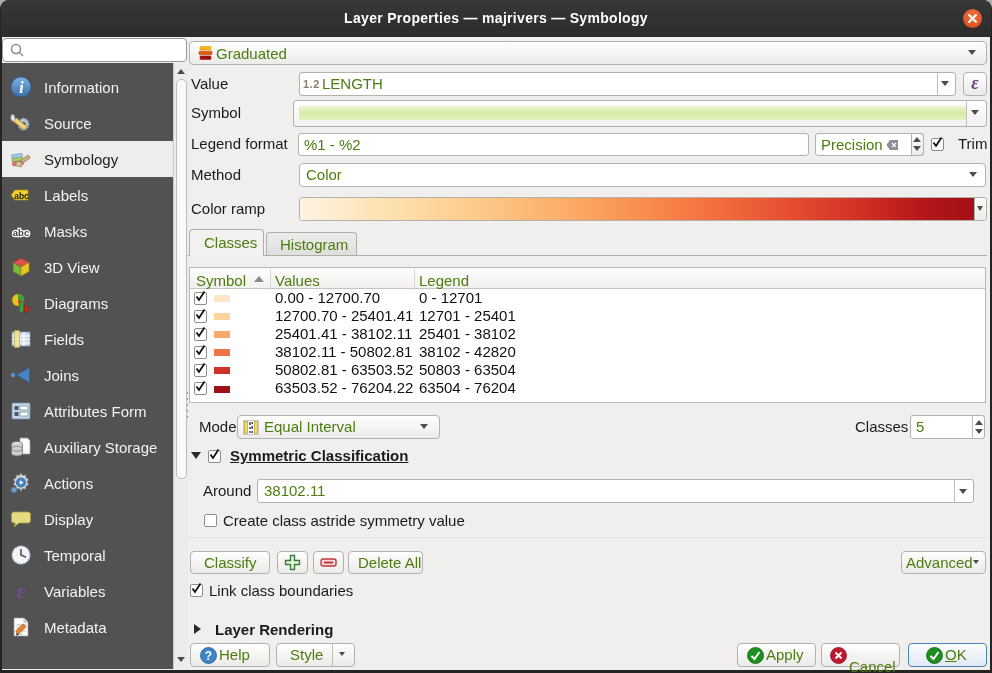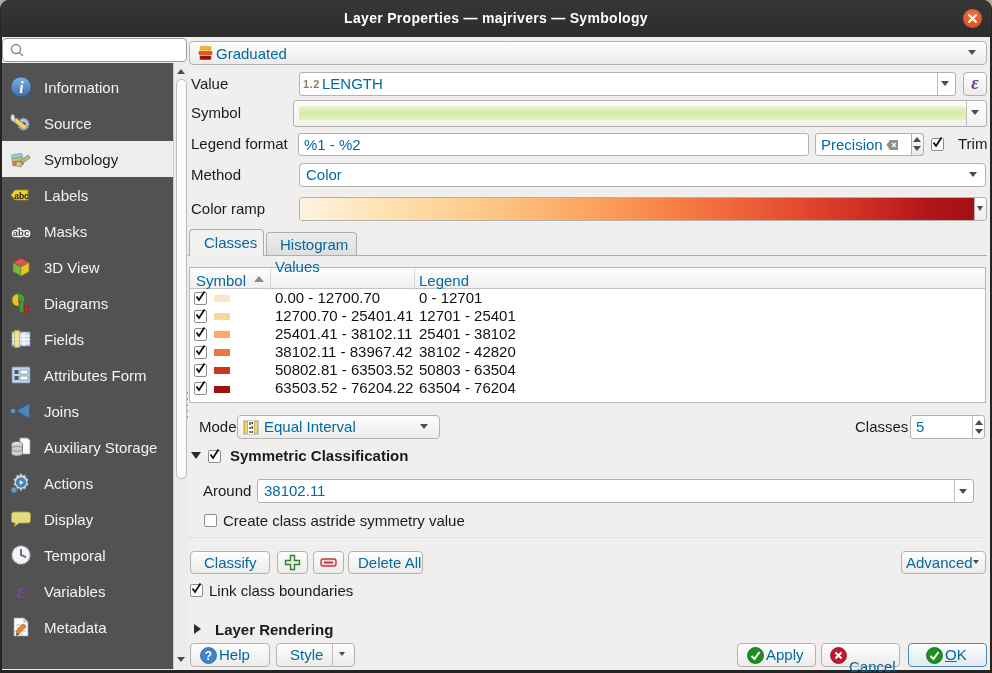--- a/index.html
+++ b/index.html
@@ -21,21 +21,21 @@
 
 #main { position:absolute; left:186px; top:0px; width:802px; height:633px; background:#f0efee; }
 .lbl { position:absolute; font-size:15px; color:#1b1b1b; white-space:nowrap; }
 .blbl { position:absolute; font-size:15px; font-weight:bold; color:#1b1b1b; white-space:nowrap; }
 .btn { position:absolute; background:linear-gradient(#fefefe,#f6f6f5 40%,#ecebe9); border:1px solid #b4b2af; border-radius:4px; }
 .inp { position:absolute; background:#fff; border:1px solid #b4b2af; border-radius:3px; }
 .darr { position:absolute; width:0; height:0; border-left:4.5px solid transparent; border-right:4.5px solid transparent; border-top:5.5px solid #4c4c4c; }
 .uarr { position:absolute; width:0; height:0; border-left:4.5px solid transparent; border-right:4.5px solid transparent; border-bottom:5.5px solid #4c4c4c; }
 .cb { position:absolute; width:13px; height:13px; background:#fff; border:1px solid #8e8e8e; border-radius:2px; }
 .sep { position:absolute; width:1px; background:#c0beba; }
-.txt15 { font-size:15px; color:#0369a1; white-space:nowrap; position:absolute; }
+.txt15 { font-size:15px; color:#4d7c0f; white-space:nowrap; position:absolute; }
 .trow { position:absolute; left:2px; width:795px; height:18.1px; }
 .tcb { position:absolute; left:4px; top:2px; width:13px; height:13px; background:#fff; border:1px solid #8e8e8e; border-radius:2px; }
 .tck { position:absolute; left:4px; top:0px; }
 .tsw { position:absolute; left:24px; top:5.5px; width:16px; height:7px; }
 .tv { position:absolute; left:85px; top:-1px; font-size:15px; line-height:18px; color:#111; }
 .tl { position:absolute; left:229px; top:-1px; font-size:15px; line-height:18px; color:#111; }
 </style>
 </head>
 <body>
 <div id="win">
@@ -101,30 +101,30 @@
             <path d="M8 8 L13.7 9.8 A6 6 0 0 1 9 13.9 Z" fill="#c62828"></path>
             <rect x="9.5" y="10" width="4" height="10" fill="#3f9e3f" stroke="#2a6e2a" stroke-width="0.5"></rect>
             <rect x="14.5" y="14" width="4" height="6" fill="#c62828" stroke="#8e1a1a" stroke-width="0.5"></rect>
           </svg>Diagrams</div>
       <div class="sitem"><svg class="sic" viewBox="0 0 22 22">
             <rect x="2" y="4" width="18" height="14" fill="#cfdded" stroke="#7490ac" stroke-width="0.8"></rect>
             <path d="M2 8 H20 M2 11.5 H20 M2 15 H20 M8 4 V18 M14 4 V18" stroke="#fff" stroke-width="1.2"></path>
             <rect x="4.5" y="2.5" width="5" height="17" fill="#f2e394" stroke="#b8a33c" stroke-width="0.7" opacity="0.92"></rect>
           </svg>Fields</div>
       <div class="sitem"><svg class="sic" viewBox="0 0 22 22">
+            <circle cx="3" cy="11" r="2.2" fill="#5a94cc"></circle>
+            <path d="M19.5 3.5 V18.5 L6.5 11 Z" fill="#4886c0" stroke="#2e608e" stroke-width="0.8"></path>
+          </svg>Joins</div>
+      <div class="sitem"><svg class="sic" viewBox="0 0 22 22">
             <rect x="2" y="3" width="18" height="16" rx="1" fill="#c3d6ea" stroke="#6d8eb0" stroke-width="0.8"></rect>
             <rect x="4.5" y="6" width="4" height="4" fill="#4a5a6a"></rect>
             <rect x="10" y="6" width="8" height="4" fill="#fff" stroke="#8aa"></rect>
             <rect x="4.5" y="12" width="4" height="4" fill="#4a5a6a"></rect>
             <rect x="10" y="12" width="8" height="4" fill="#fff" stroke="#8aa"></rect>
           </svg>Attributes Form</div>
-      <div class="sitem"><svg class="sic" viewBox="0 0 22 22">
-            <circle cx="3" cy="11" r="2.2" fill="#5a94cc"></circle>
-            <path d="M19.5 3.5 V18.5 L6.5 11 Z" fill="#4886c0" stroke="#2e608e" stroke-width="0.8"></path>
-          </svg>Joins</div>
       <div class="sitem"><svg class="sic" viewBox="0 0 22 22">
             <path d="M10 2 h7.5 l2.5 2.5 V18 h-10 z" fill="#fcfcfc" stroke="#9a9a9a" stroke-width="0.8"></path>
             <ellipse cx="7" cy="8" rx="5.5" ry="2.4" fill="#e0e0e0" stroke="#757575" stroke-width="0.8"></ellipse>
             <path d="M1.5 8 V17.5 a5.5 2.4 0 0 0 11 0 V8" fill="#cecece" stroke="#757575" stroke-width="0.8"></path>
             <ellipse cx="7" cy="12.8" rx="5.5" ry="2.4" fill="none" stroke="#757575" stroke-width="0.7"></ellipse>
           </svg>Auxiliary Storage</div>
       <div class="sitem"><svg class="sic" viewBox="0 0 22 22">
             <path d="M11 1 l1.5 2.5 3-0.5 0.5 3 2.5 1.5 -1.5 2.5 1.5 2.5 -2.5 1.5 -0.5 3 -3-0.5 -1.5 2.5 -1.5-2.5 -3 0.5 -0.5-3 -2.5-1.5 1.5-2.5 -1.5-2.5 2.5-1.5 0.5-3 3 0.5 z" fill="#d6d6d6" stroke="#8e8e8e" stroke-width="0.7"></path>
             <circle cx="11" cy="10.5" r="4.6" fill="#3e86c8" stroke="#2a5e90" stroke-width="0.7"></circle>
             <path d="M9.8 8.3 L13.6 10.5 9.8 12.7 Z" fill="#fff"></path>
@@ -216,21 +216,21 @@
       <div class="txt15" style="left:92px;top:199px;">Histogram</div>
       <div style="position:absolute;left:0px;top:218px;width:799px;height:1px;background:#b0aeab;"></div>
       <div style="position:absolute;left:2px;top:218px;width:73px;height:1px;background:#f2f1ef;"></div>
 
       <div style="position:absolute;left:1px;top:230px;width:797px;height:136px;background:#fff;border:1px solid #b9b7b4;"></div>
       <div style="position:absolute;left:2px;top:231px;width:795px;height:21px;background:linear-gradient(#fdfdfd,#f1f0ee);border-bottom:1px solid #c6c4c1;"></div>
       <div class="sep" style="left:82px;top:232px;height:21px;background:#d8d6d3;"></div>
       <div class="sep" style="left:226px;top:232px;height:21px;background:#d8d6d3;"></div>
       <div class="txt15" style="left:8px;top:235px;">Symbol</div>
       <div class="uarr" style="left:66px;top:239px;border-left-width:5px;border-right-width:5px;border-bottom-width:6px;border-bottom-color:#8a8a8a;"></div>
-      <div class="txt15" style="left:87px;top:221px;">Values</div>
+      <div class="txt15" style="left:87px;top:235px;">Values</div>
       <div class="txt15" style="left:231px;top:235px;">Legend</div>
       <div id="trows">
         <div class="trow" style="top:252.5px;">
             <div class="tcb"></div>
             <svg class="tck" width="13" height="13" viewBox="0 0 13 13">
               <path d="M2.5 6.5 L5 10 L10.5 1.5" stroke="#111" stroke-width="1.8" fill="none"></path>
             </svg>
             <div class="tsw" style="background:#fbe7c8;"></div>
             <div class="tv">0.00 - 12700.70</div>
             <div class="tl">0 - 12701</div>
@@ -252,21 +252,21 @@
             <div class="tsw" style="background:#f8a96b;"></div>
             <div class="tv">25401.41 - 38102.11</div>
             <div class="tl">25401 - 38102</div>
           </div>
         <div class="trow" style="top:306.8px;">
             <div class="tcb"></div>
             <svg class="tck" width="13" height="13" viewBox="0 0 13 13">
               <path d="M2.5 6.5 L5 10 L10.5 1.5" stroke="#111" stroke-width="1.8" fill="none"></path>
             </svg>
             <div class="tsw" style="background:#ee7547;"></div>
-            <div class="tv">38102.11 - 83967.42</div>
+            <div class="tv">38102.11 - 50802.81</div>
             <div class="tl">38102 - 42820</div>
           </div>
         <div class="trow" style="top:324.9px;">
             <div class="tcb"></div>
             <svg class="tck" width="13" height="13" viewBox="0 0 13 13">
               <path d="M2.5 6.5 L5 10 L10.5 1.5" stroke="#111" stroke-width="1.8" fill="none"></path>
             </svg>
             <div class="tsw" style="background:#cf3327;"></div>
             <div class="tv">50802.81 - 63503.52</div>
             <div class="tl">50803 - 63504</div>
@@ -297,21 +297,21 @@
       <div class="txt15" style="left:728px;top:381px;">5</div>
       <div class="sep" style="left:784px;top:379px;height:22px;"></div>
       <div class="uarr" style="left:786.5px;top:383px;border-left-width:4px;border-right-width:4px;border-bottom-width:5px;"></div>
       <div class="darr" style="left:786.5px;top:392px;border-left-width:4px;border-right-width:4px;border-top-width:5px;"></div>
 
       <div class="darr" style="left:3px;top:415px;border-left-width:5.5px;border-right-width:5.5px;border-top-width:7px;border-top-color:#2a2a2a;"></div>
       <div class="cb" style="left:20px;top:413px;"></div>
       <svg width="13" height="13" viewBox="0 0 13 13" style="position:absolute;left:20px;top:411px;">
           <path d="M2.5 6.5 L5 10 L10.5 1.5" stroke="#111" stroke-width="1.8" fill="none"></path>
         </svg>
-      <div class="blbl" style="left:42px;top:410px;">Symmetric Classification</div>
+      <div class="blbl" style="left:42px;top:410px;text-decoration:underline;">Symmetric Classification</div>
       <div class="lbl" style="left:15px;top:445px;">Around</div>
       <div class="inp" style="left:69px;top:442px;width:717px;height:24px;"></div>
       <div class="txt15" style="left:76px;top:445px;">38102.11</div>
       <div class="sep" style="left:766px;top:443px;height:22px;"></div>
       <div class="darr" style="left:771px;top:452px;"></div>
       <div class="cb" style="left:16px;top:477px;"></div>
       <div class="lbl" style="left:35px;top:475px;">Create class astride symmetry value</div>
       <div style="position:absolute;left:0;top:500px;width:799px;height:1px;background:#e2dfdc;"></div>
 
       <div class="btn" style="left:2px;top:514px;width:80px;height:23px;"></div>

